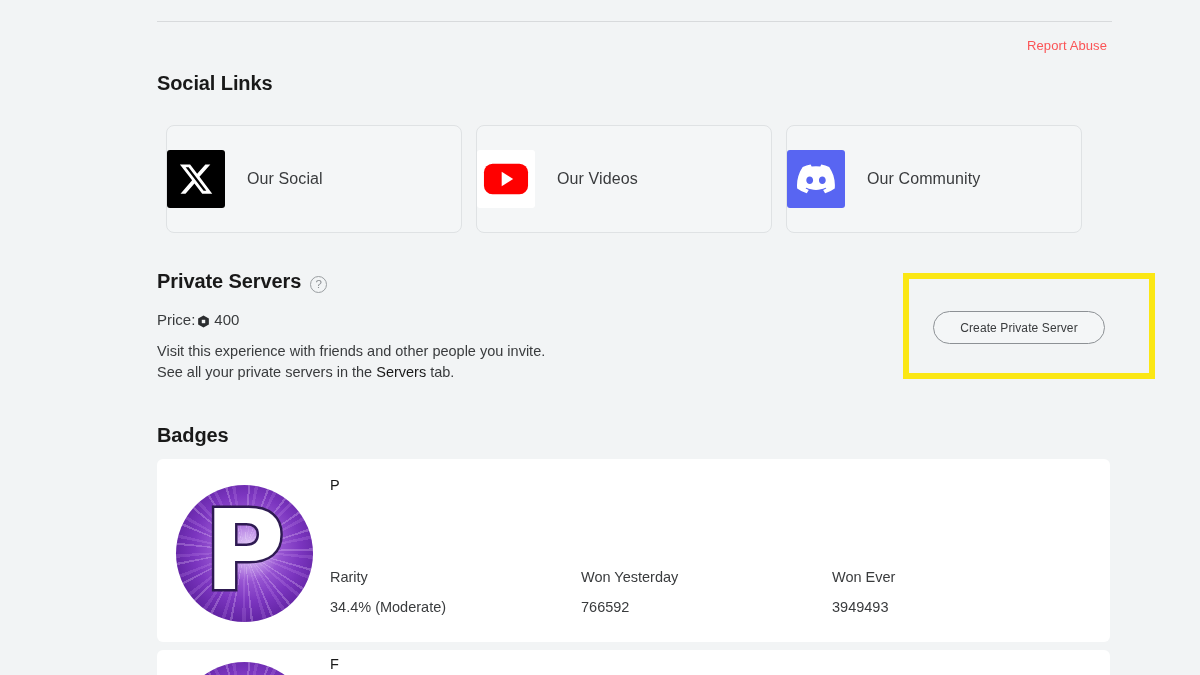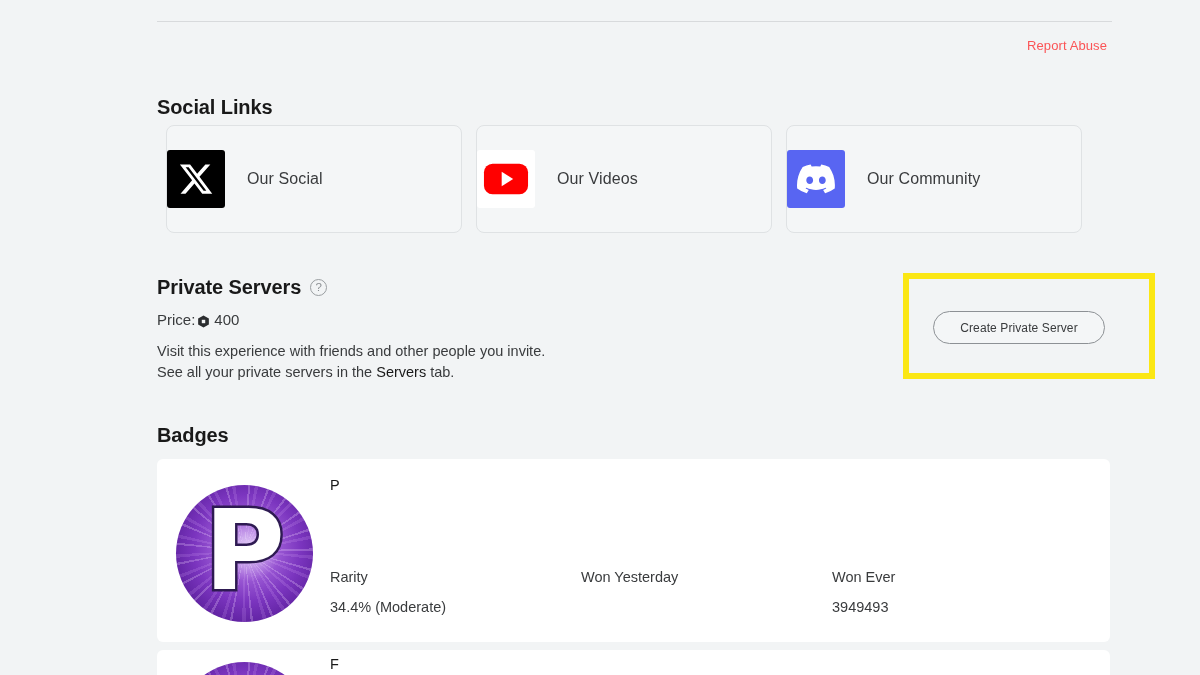--- a/index.html
+++ b/index.html
@@ -47,25 +47,25 @@
 
   
   .section-heading {
     position: absolute;
     left: 157px;
     font-size: 20px;
     font-weight: bold;
     color: #191919;
     letter-spacing: -.1px;
   }
-  #social-heading { top: 96px; }
+  #social-heading { top: 72px; }
   #private-heading {
-    top: 276px;
-    display: flex;
-    align-items: flex-start;
+    top: 270px;
+    display: flex;
+    align-items: flex-end;
     gap: 9px;
   }
   #badges-heading { top: 424px; }
 
   .help-icon {
     display: inline-flex;
     align-items: center;
     justify-content: center;
     width: 17px;
     height: 17px;
@@ -368,20 +368,21 @@
       </div>
       <div class="badge-name">P</div>
 
       <div class="badge-stats">
         <div class="stat-col">
           <div class="stat-label">Rarity</div>
           <div class="stat-value">34.4% (Moderate)</div>
         </div>
         <div class="stat-col">
           <div class="stat-label">Won Yesterday</div>
+          <div class="stat-value">766592</div>
         </div>
         <div class="stat-col">
           <div class="stat-label">Won Ever</div>
           <div class="stat-value">3949493</div>
         </div>
       </div>
     </div>
   </div>
 
   <div class="badge-card" id="badge-card-2">

